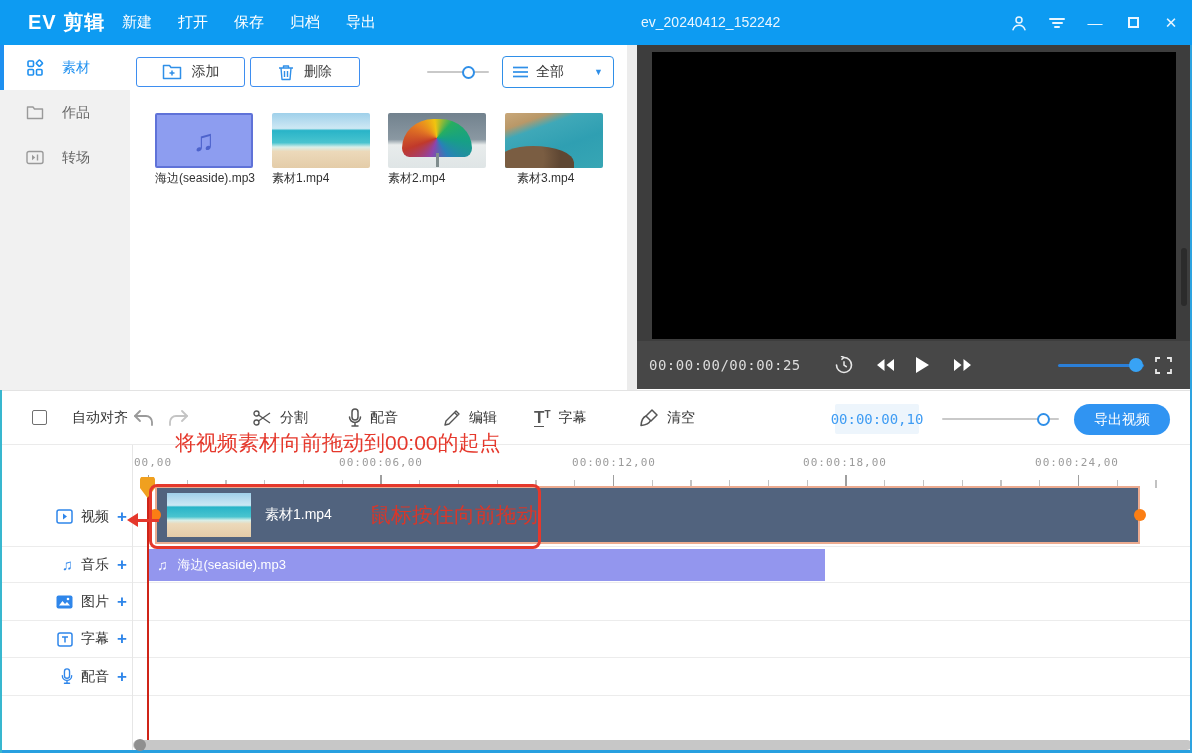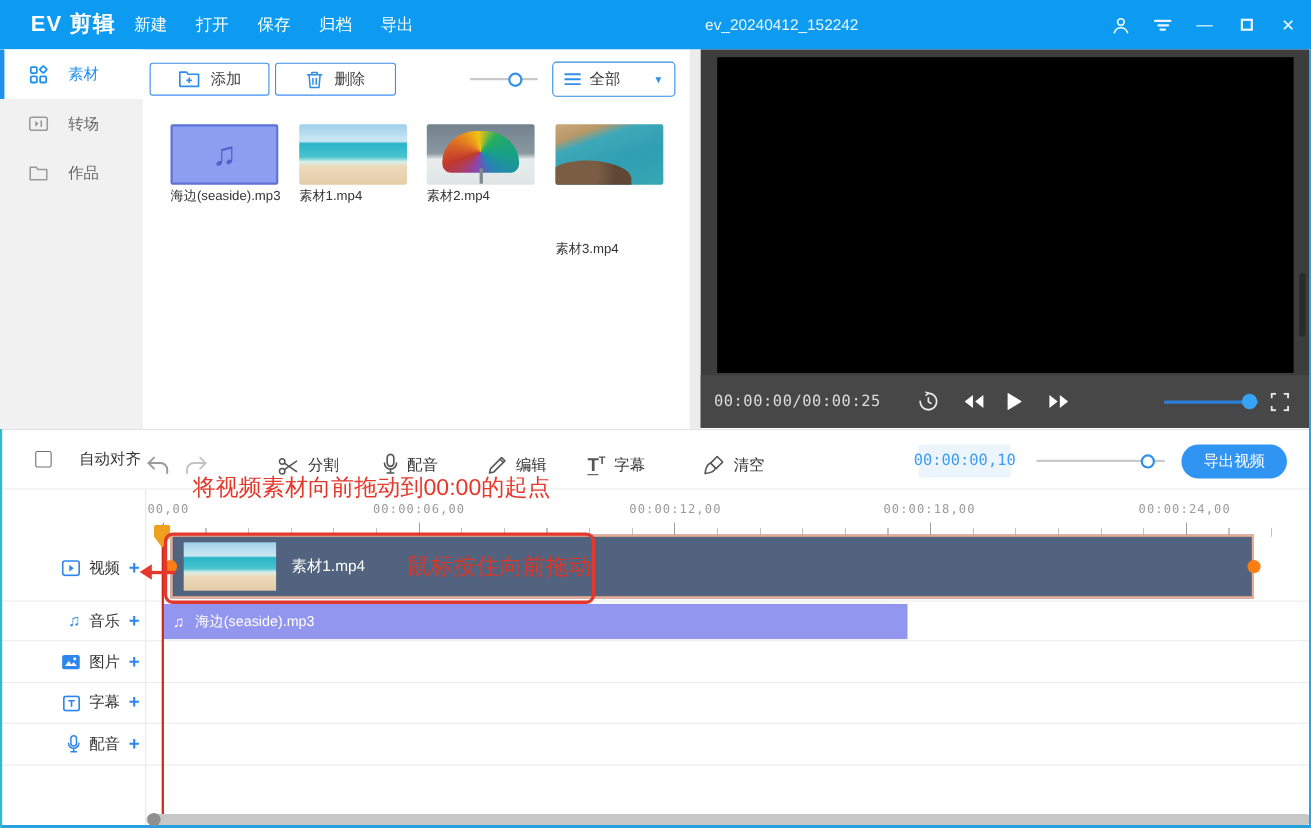--- a/index.html
+++ b/index.html
@@ -58,21 +58,21 @@
   .ctl-time { position:absolute; left:12px; font-size:14px; color:#dcdcdc; letter-spacing:0.5px; }
   .ctl-ic { position:absolute; display:flex; align-items:center; justify-content:center; cursor:pointer; }
   .vol-line { position:absolute; left:421px; top:23px; width:86px; height:3px; background:#2b7fd8; border-radius:2px; }
   .vol-thumb { position:absolute; left:492px; top:17px; width:14px; height:14px; border-radius:50%; background:#38a3f5; }
   .vscroll { position:absolute; left:1181px; top:248px; width:6px; height:58px; background:#2b2b2b; border-radius:3px; }
 
   
   .toolbar2 { position:absolute; left:0; top:390px; width:1192px; height:55px; background:#fff; border-top:1px solid #e3e3e3; border-bottom:1px solid #ebebeb; }
   .checkbox { position:absolute; left:32px; top:410px; width:15px; height:15px; border:1.5px solid #707070; border-radius:2px; background:#fff; cursor:pointer; }
   .tb-label { position:absolute; top:409px; font-size:14px; color:#333; }
-  .tool { position:absolute; top:404px; height:28px; display:flex; align-items:flex-end; gap:8px; font-size:14px; color:#333; cursor:pointer; }
+  .tool { position:absolute; top:404px; height:28px; display:flex; align-items:center; gap:8px; font-size:14px; color:#333; cursor:pointer; }
   .tool .ti { color:#555; display:flex; }
   .tool.dim { color:#b5b5b5; }
   .tt-big { font-size:17px; font-weight:bold; border-bottom:1.5px solid #555; line-height:1; }
   .tt-sm { font-size:10px; font-weight:bold; }
   .tc-box { position:absolute; left:835px; top:404px; width:84px; height:30px; background:#edf5fc; border-radius:2px; display:flex; align-items:center; justify-content:center; font-size:14px; color:#3f9cf3; }
   .export-btn { position:absolute; left:1074px; top:404px; width:96px; height:31px; border-radius:16px; background:#3094f2; color:#fff; font-size:14px; display:flex; align-items:center; justify-content:center; cursor:pointer; }
 
   
   .ruler-label { position:absolute; top:456px; font-size:11px; color:#9b9b9b; letter-spacing:1px; font-family:"DejaVu Sans Mono","Liberation Mono",monospace; transform:translateX(-50%);text-align:center; }
   .ruler-label.first { transform:none; }
@@ -158,34 +158,34 @@
               <rect x="2" y="10.5" width="5.5" height="5.5" rx="1"></rect>
               <rect x="10.5" y="10.5" width="5.5" height="5.5" rx="1"></rect>
             </g>
           </svg>
       </span>
       <span>素材</span>
     </div>
     <div class="side-item">
       <span class="si">
         <svg width="18" height="15" viewBox="0 0 18 15">
+            <path d="M1.5 2h5.5l1.5 2h8v9.5h-15z" fill="none" stroke="currentColor" stroke-width="1.4" stroke-linejoin="round"></path>
+          </svg>
+      </span>
+      <span>作品</span>
+    </div>
+    <div class="side-item">
+      <span class="si">
+        <svg width="18" height="15" viewBox="0 0 18 15">
             <rect x="1" y="1.5" width="16" height="12" rx="2" fill="none" stroke="currentColor" stroke-width="1.4"></rect>
             <path d="M6 4.8 9.2 7.5 6 10.2z" fill="currentColor"></path>
             <line x1="11.5" y1="4.5" x2="11.5" y2="10.5" stroke="currentColor" stroke-width="1.4"></line>
           </svg>
       </span>
       <span>转场</span>
-    </div>
-    <div class="side-item">
-      <span class="si">
-        <svg width="18" height="15" viewBox="0 0 18 15">
-            <path d="M1.5 2h5.5l1.5 2h8v9.5h-15z" fill="none" stroke="currentColor" stroke-width="1.4" stroke-linejoin="round"></path>
-          </svg>
-      </span>
-      <span>作品</span>
     </div>
   </div>
 
   <div class="library"></div>
   <div class="btn" style="left:136px; top:57px; width:109px;">
     <span class="bi">
       <svg width="20" height="16" viewBox="0 0 20 16">
           <path d="M1.5 1.5h6l1.5 2h9.5v11h-17z" fill="none" stroke="currentColor" stroke-width="1.5" stroke-linejoin="round"></path>
           <path d="M10 6.5v5M7.5 9h5" stroke="currentColor" stroke-width="1.5"></path>
         </svg>
@@ -220,21 +220,21 @@
 
   <div class="thumb audio" style="left:155px;">
     <span>♫</span>
   </div>
   <div class="thumb grad-beach" style="left:272px;"></div>
   <div class="thumb umbrella" style="left:388px;"></div>
   <div class="thumb rocks" style="left:505px;"></div>
   <span class="thumb-label" style="left:155px;">海边(seaside).mp3</span>
   <span class="thumb-label" style="left:272px;">素材1.mp4</span>
   <span class="thumb-label" style="left:388px;">素材2.mp4</span>
-  <span class="thumb-label" style="left:505px;margin-top:48px;">素材3.mp4</span>
+  <span class="thumb-label" style="left:517px;">素材3.mp4</span>
   <div class="lib-divider"></div>
 
   <div class="preview">
     <div class="screen"></div>
     <div class="controls">
       <span class="ctl-time mono">00:00:00/00:00:25</span>
       <span class="ctl-ic" style="left:198px;">
         <svg width="18" height="18" viewBox="0 0 18 18">
             <path d="M9 1.5 A7.5 7.5 0 1 1 1.5 9" fill="none" stroke="#e8e8e8" stroke-width="1.6" stroke-linecap="round"></path>
             <path d="M9 1.5 6 0M9 1.5 6.4 3.6" stroke="#e8e8e8" stroke-width="1.4"></path>

